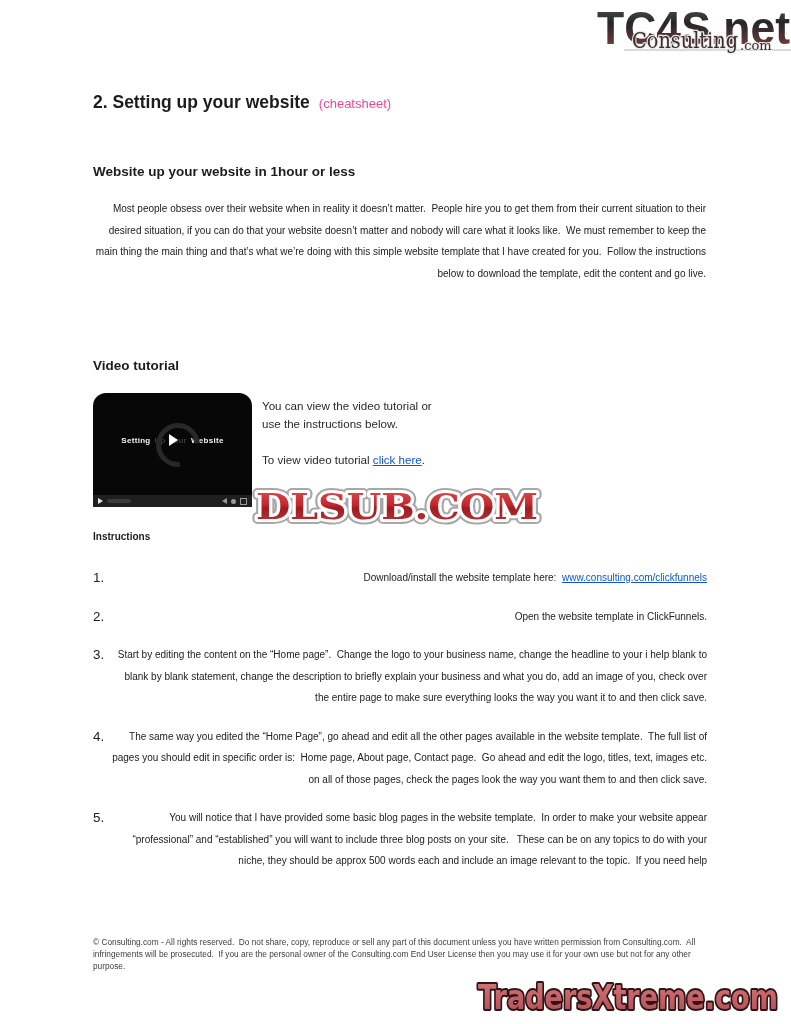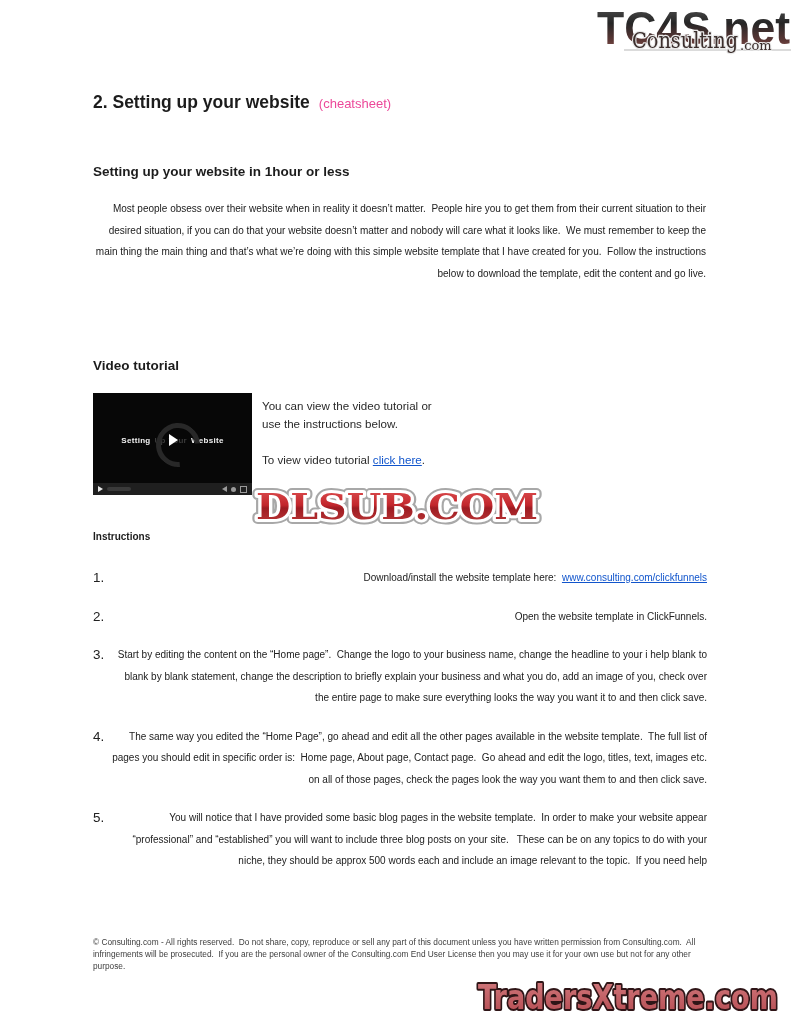--- a/index.html
+++ b/index.html
@@ -15,21 +15,21 @@
 
   .h2{position:absolute;left:93px;font-size:13.5px;font-weight:bold;color:#1c1c1c;}
   .h-intro{top:164px;}
   .h-video{top:358px;}
 
   .body-text{font-size:10px;line-height:21.5px;color:#212121;white-space:pre-wrap;text-align:right;}
   .intro-body{position:absolute;left:93px;top:198px;width:613px;}
 
   
   .video-row{position:absolute;left:93px;top:393px;display:flex;}
-  .video-thumb{position:relative;width:159px;height:102px;background:#070707;flex:none;cursor:pointer;}
+  .video-thumb{position:relative;width:159px;height:114px;background:#070707;flex:none;cursor:pointer;border-radius:13px;}
   .vid-center{position:absolute;left:0;right:0;top:30px;display:flex;align-items:center;justify-content:center;height:34px;}
   .vid-title{font-size:8px;font-weight:bold;letter-spacing:.3px;color:#f2f2f2;white-space:nowrap;}
   .vid-title .mid{color:#3a3a3a;margin:0 4px;}
   .c-ring{position:absolute;left:50%;top:50%;width:34px;height:34px;margin:-17px 0 0 -17px;border:5px solid #282828;border-right-color:transparent;border-radius:50%;transform:rotate(40deg);}
   .play-tri{position:absolute;left:50%;top:50%;margin:-6px 0 0 -4px;width:0;height:0;border-left:9px solid #ffffff;border-top:6px solid transparent;border-bottom:6px solid transparent;}
   .vid-bar{position:absolute;left:0;right:0;bottom:0;height:12px;background:#1f1f1f;display:flex;align-items:center;justify-content:space-between;padding:0 5px;box-sizing:border-box;}
   .vb-left,.vb-right{display:flex;align-items:center;gap:4px;}
   .vb-play{width:0;height:0;border-left:5px solid #e8e8e8;border-top:3.5px solid transparent;border-bottom:3.5px solid transparent;}
   .vb-smudge{width:24px;height:4px;background:#3a3a3a;border-radius:2px;}
   .ic-vol{width:0;height:0;border-right:5px solid #9a9a9a;border-top:3.5px solid transparent;border-bottom:3.5px solid transparent;}
@@ -73,21 +73,21 @@
     <text x="3" y="42" font-family="'Liberation Sans',sans-serif" font-weight="bold" font-size="47" textLength="193" lengthAdjust="spacingAndGlyphs" fill="url(#lg-tc4s)">TC4S.net</text>
     <line x1="30" y1="48" x2="197" y2="48" stroke="#cfcfcf" stroke-width="1.5"></line>
     <text x="38" y="46" font-family="'DejaVu Serif',serif" font-size="22" textLength="106" lengthAdjust="spacingAndGlyphs" fill="#3c2f2d" stroke="#e9e9e9" stroke-width="2.5" paint-order="stroke" stroke-linejoin="round">Consulting</text>
     <text x="146" y="48" font-family="'DejaVu Serif',serif" font-size="13" fill="#3c2f2d" stroke="#e9e9e9" stroke-width="2" paint-order="stroke" stroke-linejoin="round">.com</text>
   </svg>
 
   <div class="doc-title">
     <span>2. Setting up your website</span><span class="suffix">(cheatsheet)</span>
   </div>
 
-  <div class="h2 h-intro">Setting up your website in 1hour or less</div>
+  <div class="h2 h-intro">Website up your website in 1hour or less</div>
   <div class="body-text intro-body">Most people obsess over their website when in reality it doesn’t matter.  People hire you to get them from their current situation to their desired situation, if you can do that your website doesn’t matter and nobody will care what it looks like.  We must remember to keep the main thing the main thing and that’s what we’re doing with this simple website template that I have created for you.  Follow the instructions below to download the template, edit the content and go live.</div>
 
   <div class="h2 h-video">Video tutorial</div>
 
   <div class="video-row">
     <div class="video-thumb">
       <div class="vid-center">
         <div class="c-ring"></div>
         <div class="vid-title">
           <span>Setting</span><span class="mid">Up Your</span><span>Website</span>

